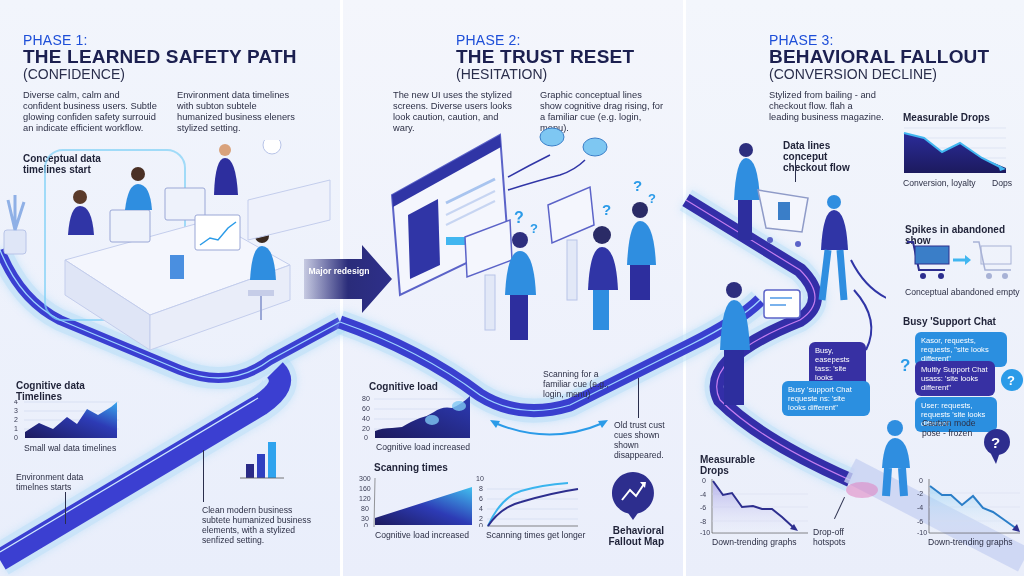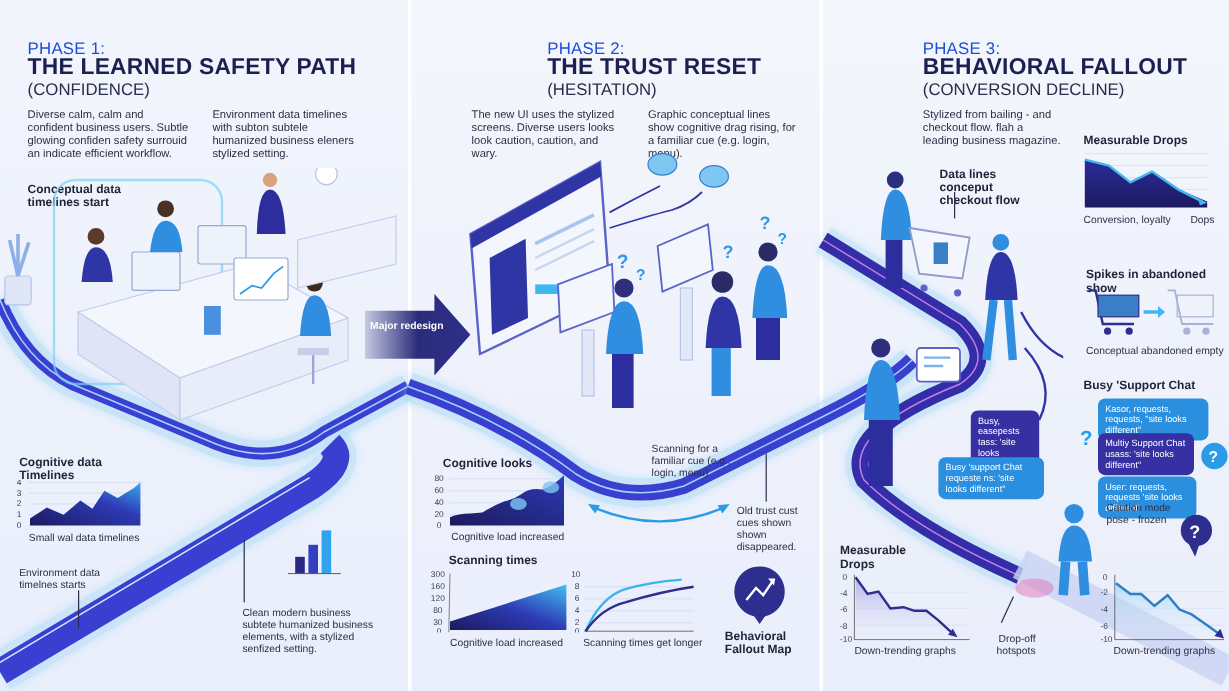--- a/index.html
+++ b/index.html
@@ -199,21 +199,21 @@
 
   <text x="134" y="98" font-size="16" fill="#2b9be8" font-weight="bold" font-family="Liberation Sans,sans-serif">?</text>
   <text x="150" y="108" font-size="13" fill="#2b9be8" font-weight="bold" font-family="Liberation Sans,sans-serif">?</text>
   <text x="222" y="90" font-size="15" fill="#2b9be8" font-weight="bold" font-family="Liberation Sans,sans-serif">?</text>
   <text x="253" y="66" font-size="15" fill="#2b9be8" font-weight="bold" font-family="Liberation Sans,sans-serif">?</text>
   <text x="268" y="78" font-size="13" fill="#2b9be8" font-weight="bold" font-family="Liberation Sans,sans-serif">?</text>
 </svg>
 
 <div class="label" style="left:543px;top:369px;width:80px">Scanning for a familiar cue (e.g., login, menu)</div>
 
-<div class="label-b" style="left:369px;top:381px">Cognitive looks</div>
+<div class="label-b" style="left:369px;top:381px">Cognitive load</div>
 <svg class="chart" style="left:362px;top:396px" width="110" height="44">
   <defs>
       <linearGradient id="g2" x1="0" y1="1" x2="1" y2="0">
         <stop offset="0" stop-color="#1c1a5e"></stop>
         <stop offset="1" stop-color="#2d3bb5"></stop>
       </linearGradient>
     </defs>
   <text class="axis-tick" x="0" y="5">80</text>
     <text class="axis-tick" x="0" y="15">60</text>
     <text class="axis-tick" x="0" y="25">40</text>
@@ -274,21 +274,21 @@
 
 <div style="position:absolute;left:638px;top:378px;width:1px;height:40px;background:#2a2e4c"></div>
 <div class="label" style="left:614px;top:420px;width:60px">Old trust cust cues shown shown disappeared.</div>
 
 <svg style="position:absolute;left:610px;top:470px" width="46" height="54">
   <path d="M23,2 A21,21 0 1,1 22.9,2 Z" fill="#2d2e8e"></path>
   <polygon points="16,40 30,40 23,50" fill="#2d2e8e"></polygon>
   <polyline points="12,30 20,20 26,26 34,14" stroke="#fff" stroke-width="2" fill="none"></polyline>
   <polygon points="30,12 36,12 35,18" fill="#fff"></polygon>
 </svg>
-<div class="label-b" style="left:604px;top:525px;width:60px;text-align:left">Behavioral Fallout Map</div>
+<div class="label-b" style="left:604px;top:525px;width:60px;text-align:right">Behavioral Fallout Map</div>
 
 <div class="phase-label" style="left:769px;top:32px">PHASE 3:</div>
 <div class="phase-title" style="left:769px;top:46px">BEHAVIORAL FALLOUT</div>
 <div class="phase-sub" style="left:769px;top:66px">(CONVERSION DECLINE)</div>
 <div class="desc" style="left:769px;top:90px;width:115px">Stylized from bailing - and checkout flow. flah a leading business magazine.</div>
 
 <div class="label-b" style="left:903px;top:112px">Measurable Drops</div>
 <svg class="chart" style="left:902px;top:125px" width="106" height="50">
   <defs>
       <linearGradient id="g4" x1="0" y1="0" x2="0" y2="1">
@@ -403,21 +403,21 @@
   <line x1="12" y1="17" x2="108" y2="17" stroke="#d5dbef" stroke-width="0.5"></line>
   <line x1="12" y1="30" x2="108" y2="30" stroke="#d5dbef" stroke-width="0.5"></line>
   <line x1="12" y1="44" x2="108" y2="44" stroke="#d5dbef" stroke-width="0.5"></line>
   <polygon points="13,4 23,18 32,16 42,30 53,29 62,32 72,32 82,40 92,50 92,56 13,56" fill="url(#g5)"></polygon>
   <polyline points="13,4 23,18 32,16 42,30 53,29 62,32 72,32 82,40 94,51" stroke="#2d2e8e" stroke-width="2" fill="none"></polyline>
   <polygon points="90,52 98,54 94,47" fill="#2d2e8e"></polygon>
 </svg>
 <div class="label" style="left:712px;top:537px">Down-trending graphs</div>
 
 <div style="position:absolute;left:839px;top:496px;width:1px;height:24px;background:#2a2e4c;transform:rotate(25deg)"></div>
-<div class="label" style="left:813px;top:527px;width:50px;text-align:right">Drop-off hotspots</div>
+<div class="label" style="left:813px;top:527px;width:50px;text-align:left">Drop-off hotspots</div>
 
 <svg class="chart" style="left:917px;top:477px" width="105" height="58">
   <defs>
       <linearGradient id="g6" x1="0" y1="0" x2="0" y2="1">
         <stop offset="0" stop-color="#8fd0f5" stop-opacity="0.6"></stop>
         <stop offset="1" stop-color="#e9f2fb" stop-opacity="0.1"></stop>
       </linearGradient>
     </defs>
   <text class="axis-tick" x="2" y="6">0</text>
     <text class="axis-tick" x="0" y="19">-2</text>

